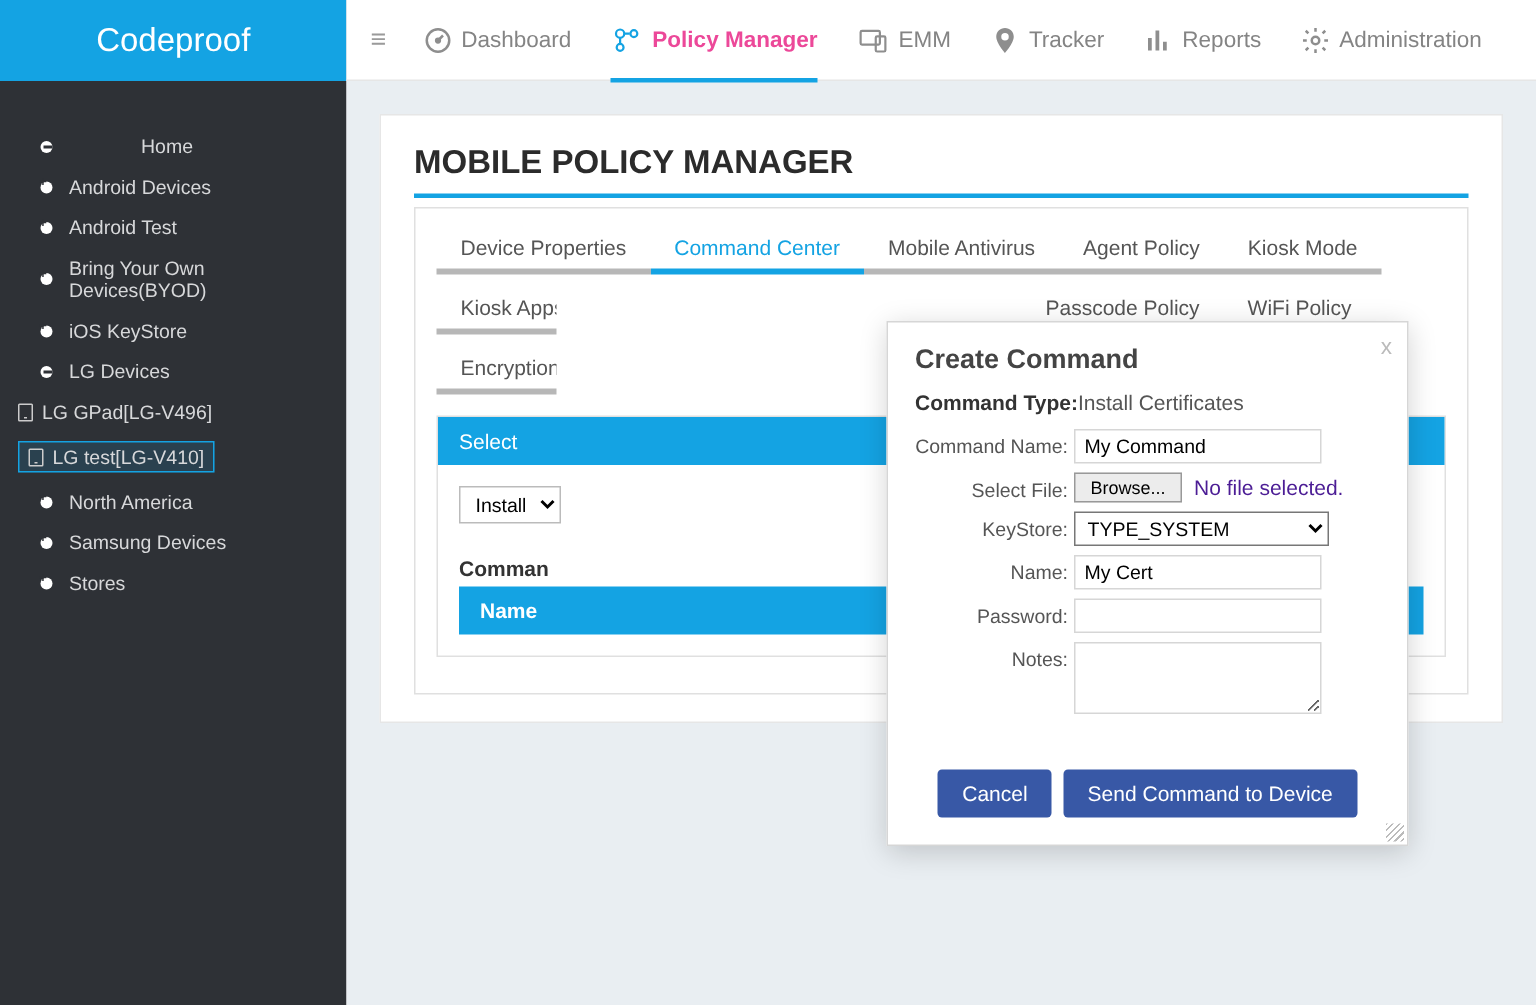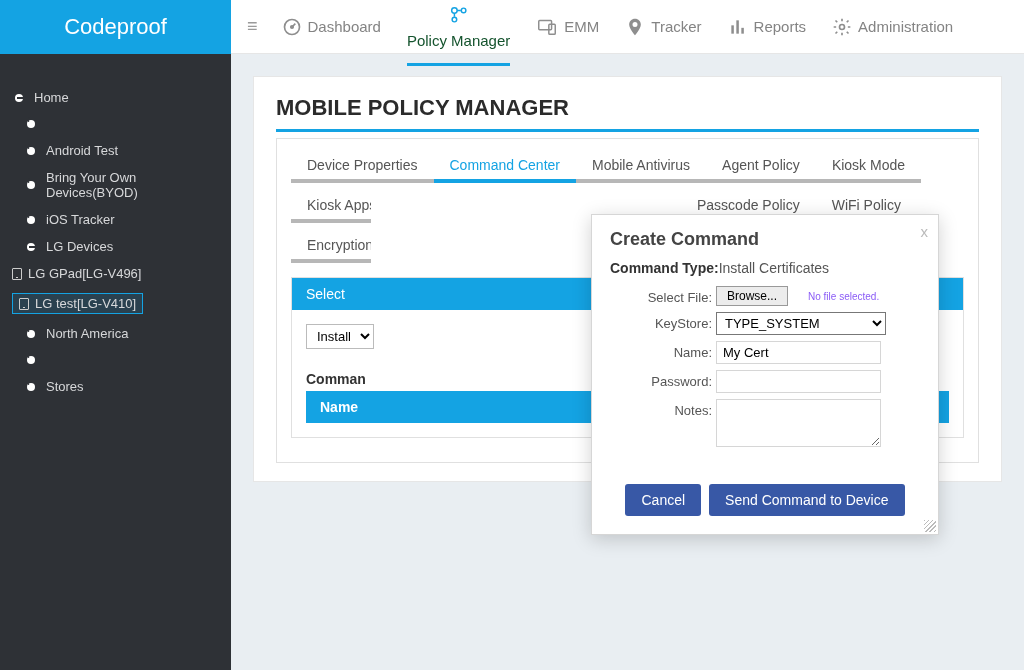--- a/index.html
+++ b/index.html
@@ -2,38 +2,38 @@
 <html><head>
 <meta charset="utf-8">
 <style>
 * { box-sizing: border-box; margin: 0; padding: 0; }
 body { font-family: "Segoe UI", Arial, sans-serif; font-size: 13px; color: #555; overflow: hidden; }
 .app { display: flex; height: 670px; width: 1016px; }
 .sidebar { width: 231px; background: #2e3136; color: #e9e9e9; flex-shrink: 0; }
 .logo { background: #14a3e3; color: #fff; height: 54px; display: flex; align-items: center; justify-content: center; font-size: 22px; font-weight: 300; font-family: "Segoe UI Light", "Segoe UI", Arial, sans-serif; }
 .nav { padding: 30px 0; }
 .nav-item { display: flex; align-items: center; padding: 6px 0 6px 12px; cursor: pointer; color: #d7d8da; font-size: 13px; }
-.nav-item.level1 { padding-left: 12px; }
+.nav-item.level1 { padding-left: 24px; gap: 48px; }
 .nav-item.level2 { padding-left: 24px; }
 .nav-item.level3 { }
 .nav-item .bullet { width: 14px; height: 14px; display: inline-flex; align-items: center; justify-content: center; margin-right: 8px; }
 .nav-item .label { flex: 1; }
 .nav-item.selected .wrap { border: 1px solid #14a3e3; background: rgba(20,163,227,.15); padding: 2px 6px; display: inline-flex; align-items: center; }
 .bullet-minus::before { content: ""; display: inline-block; width: 8px; height: 8px; border-radius: 50%; background: #fff; position: relative; }
 .bullet-minus::after { content: ""; display: block; width: 6px; height: 2px; background: #2e3136; position: absolute; margin-left: 1px; }
 .bullet-plus { position: relative; }
 .bullet-plus::before { content: ""; width: 8px; height: 8px; border-radius: 50%; background: #fff; display: inline-block; }
 .bullet-plus::after { content: "+"; position: absolute; left: 2px; top: -2px; font-size: 9px; color: #2e3136; font-weight: bold; }
 .device-icon { width: 10px; height: 12px; border: 1px solid #ccc; border-radius: 1px; display: inline-block; margin-right: 6px; position: relative; }
 .device-icon::after { content: ""; position: absolute; bottom: 1px; left: 3px; width: 2px; height: 1px; background: #ccc; }
 .main { flex: 1; background: #e9eef2; display: flex; flex-direction: column; position: relative; }
 .topbar { height: 54px; background: #fff; display: flex; align-items: center; padding: 0 16px; gap: 6px; border-bottom: 1px solid #e6e6e6; }
 .hamburger { color: #9a9a9a; font-size: 18px; margin-right: 8px; cursor: pointer; }
 .topnav-item { display: flex; align-items: center; gap: 6px; padding: 0 10px; color: #848484; font-size: 15px; position: relative; cursor: pointer; }
-.topnav-item.active { color: #14532d; font-weight: 400; flex-direction: column; }
+.topnav-item.active { color: #ec4899; font-weight: 700; }
 .topnav-item.active::after { content: ""; position: absolute; left: 10px; right: 10px; bottom: -17px; height: 3px; background: #14a3e3; }
 .topnav-icon { font-size: 18px; color: #8e8e8e; }
 .topnav-item.active .topnav-icon { color: #14a3e3; }
 .content { padding: 22px; }
 .card { background: #fff; border: 1px solid #e6e6e6; padding: 18px 22px; }
 .page-title { font-size: 22px; font-weight: 700; color: #2b2b2b; padding-bottom: 8px; border-bottom: 3px solid #14a3e3; margin-bottom: 6px; }
 .section-tab { color: #14a3e3; font-size: 14px; padding-bottom: 6px; border-bottom: 3px solid #14a3e3; display: inline-block; margin-bottom: 10px; }
 .panel { border: 1px solid #e0e0e0; padding: 10px 14px 24px; }
 .subtabs { display: flex; flex-wrap: wrap; gap: 0; margin-bottom: 6px; }
 .subtab { padding: 8px 16px 6px; color: #555; font-size: 14px; border-bottom: 4px solid #b7b7b7; cursor: pointer; }
@@ -51,53 +51,54 @@
 .modal-close { position: absolute; top: 8px; right: 10px; color: #bbb; font-size: 15px; cursor: pointer; }
 .modal h3 { font-size: 18px; font-weight: 600; color: #444; margin-bottom: 10px; font-family: "Segoe UI Semilight", "Segoe UI", Arial; }
 .modal .type { font-size: 14px; color: #555; margin-bottom: 10px; }
 .modal .type b { font-weight: 700; color: #333; }
 .modal .row { display: flex; align-items: flex-start; margin-bottom: 6px; }
 .modal .row label { width: 106px; text-align: right; padding-right: 4px; padding-top: 4px; font-size: 13px; color: #555; }
 .modal .row .field { flex: 1; }
 .modal input[type=text], .modal input[type=password] { width: 165px; border: 1px solid #d6d6d6; padding: 3px 6px; font-size: 13px; }
 .modal select { width: 170px; border: 1px solid #777; padding: 2px 4px; font-size: 13px; background: #fff; }
 .modal textarea { width: 165px; height: 48px; border: 1px solid #d6d6d6; padding: 4px 6px; font-size: 13px; resize: both; }
-.file-row { display: flex; align-items: center; gap: 20px; }
+.file-row { display: flex; align-items: center; gap: 8px; }
 .file-btn { background: #ececec; border: 1px solid #999; padding: 2px 10px; font-size: 12px; cursor: pointer; }
-.file-text { font-size: 10px; color: #8b5cf6; }
+.file-text { font-size: 14px; color: #4c1d95; }
 .modal-actions { display: flex; justify-content: center; gap: 8px; margin-top: 34px; }
 .btn { background: #3858a6; color: #fff; border: none; border-radius: 3px; padding: 8px 16px; font-size: 14px; cursor: pointer; }
 .resize-grip { position: absolute; right: 2px; bottom: 2px; width: 12px; height: 12px; background: repeating-linear-gradient(135deg, #bbb 0 1px, transparent 1px 3px); }
 svg { display: block; }
 </style>
 </head>
 <body>
 
 <div class="app">
   <div class="sidebar">
     <div class="logo">Codeproof</div>
     <div class="nav">
       <div class="nav-item level1">
         <span class="bullet bullet-minus"></span>
         <span class="label">Home</span>
       </div>
       <div class="nav-item level2">
         <span class="bullet bullet-plus"></span>
+        <span class="label">Android Devices</span>
       </div>
       <div class="nav-item level2">
         <span class="bullet bullet-plus"></span>
         <span class="label">Android Test</span>
       </div>
       <div class="nav-item level2">
         <span class="bullet bullet-plus"></span>
         <span class="label">Bring Your Own Devices(BYOD)</span>
       </div>
       <div class="nav-item level2">
         <span class="bullet bullet-plus"></span>
-        <span class="label">iOS Tracker</span>
+        <span class="label">iOS KeyStore</span>
       </div>
       <div class="nav-item level2">
         <span class="bullet bullet-minus"></span>
         <span class="label">LG Devices</span>
       </div>
       <div class="nav-item level3">
         <span class="device-icon"></span>
         <span class="label">LG GPad[LG-V496]</span>
       </div>
       <div class="nav-item level3 selected">
@@ -105,20 +106,21 @@
           <span class="device-icon"></span>
           <span class="label">LG test[LG-V410]</span>
         </span>
       </div>
       <div class="nav-item level2">
         <span class="bullet bullet-plus"></span>
         <span class="label">North America</span>
       </div>
       <div class="nav-item level2">
         <span class="bullet bullet-plus"></span>
+        <span class="label">Samsung Devices</span>
       </div>
       <div class="nav-item level2">
         <span class="bullet bullet-plus"></span>
         <span class="label">Stores</span>
       </div>
     </div>
   </div>
 
   <div class="main">
     <div class="topbar">
@@ -228,20 +230,24 @@
       </div>
     </div>
 
     <div class="modal">
       <span class="modal-close">x</span>
       <h3>Create Command</h3>
       <div class="type">
         <b>Command Type:</b><span>Install Certificates</span>
       </div>
       <div class="row">
+        <label>Command Name:</label>
+        <div class="field"><input type="text" value="My Command" style=""></div>
+      </div>
+      <div class="row">
         <label>Select File:</label>
         <div class="field file-row">
           <button class="file-btn">Browse...</button>
           <span class="file-text">No file selected.</span>
         </div>
       </div>
       <div class="row">
         <label>KeyStore:</label>
         <div class="field">
           <select>

